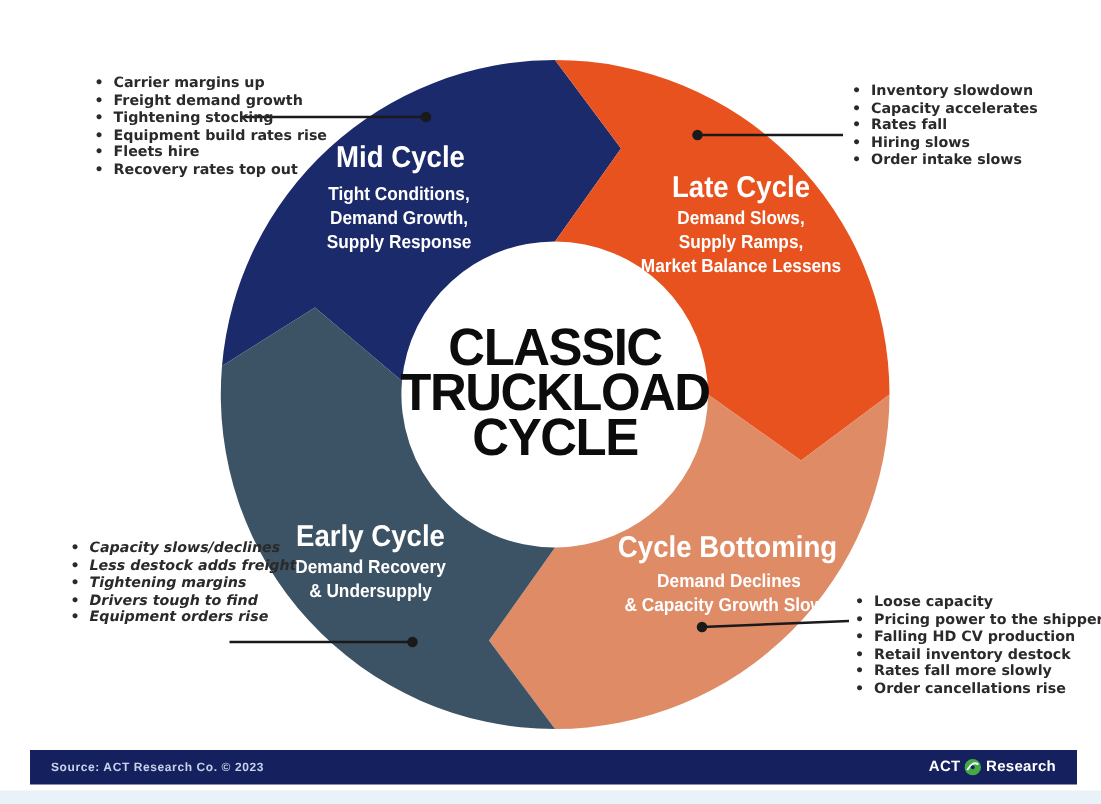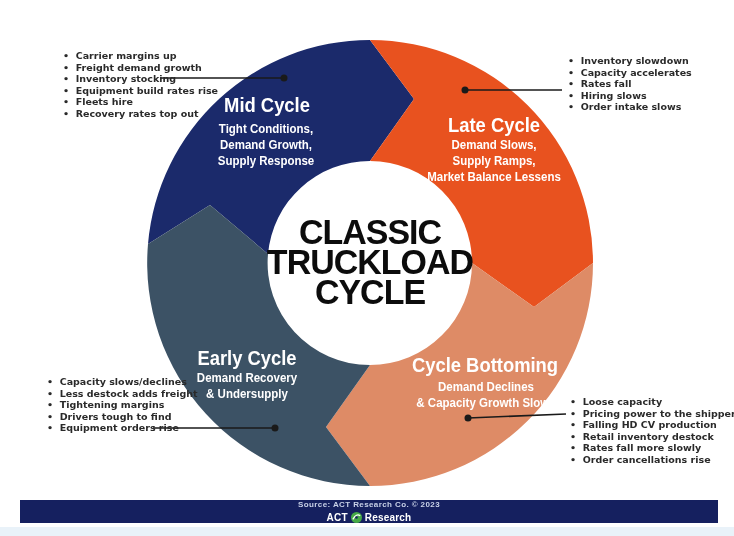--- a/index.html
+++ b/index.html
@@ -17,26 +17,26 @@
                 font-weight:900;font-size:35px;line-height:30px;letter-spacing:-1px;
                 color:var(--title_text);text-align:center;white-space:nowrap;}
   
   .bullets{position:absolute;margin:0;padding:0;list-style:none;
            font-family:"DejaVu Sans",sans-serif;font-weight:700;font-size:9.5px;
            line-height:11.6px;color:var(--bullet_text);white-space:nowrap;}
   .bullets li{padding-left:11px;text-indent:-11px;}
   .bullets li::before{content:"•\00a0\00a0";}
   .list-tl{left:63px;top:50px;}
   .list-tr{left:568px;top:55px;}
-  .list-bl{left:47px;top:376px;}
+  .list-bl{left:47px;top:360px;font-style:italic;}
   .list-br{left:570px;top:396px;}
   
   .footer{position:absolute;left:20px;top:500px;width:698px;height:23px;
           background:var(--footer_bg);display:flex;align-items:center;
-          justify-content:space-between;padding:0 14px;box-sizing:border-box;flex-direction:column;}
+          justify-content:space-between;padding:0 14px;box-sizing:border-box;}
   .source{font-weight:700;font-size:8px;letter-spacing:.4px;color:#c9d2e8;}
   .logo{display:flex;align-items:flex-end;gap:2px;}
   .logo-act,.logo-research{font-weight:800;font-size:10px;letter-spacing:.2px;color:#ffffff;}
   .logo-globe{width:11px;height:11px;margin:0 1px;}
   .bottom-strip{position:absolute;left:0;top:527px;width:734px;height:9px;background:#e9f2f9;}
 </style>
 </head>
 <body>
 
 <div class="canvas">
@@ -97,21 +97,21 @@
 
   <div class="q-title" style="left:247px;top:358px;">Early Cycle</div>
   <div class="q-sub" style="left:247px;top:386px;">
     <span>Demand Recovery</span><br>
     <span>&amp; Undersupply</span>
   </div>
 
   <ul class="bullets list-tl">
       <li>Carrier margins up</li>
       <li>Freight demand growth</li>
-      <li>Inventory stocking</li>
+      <li>Tightening stocking</li>
       <li>Equipment build rates rise</li>
       <li>Fleets hire</li>
       <li>Recovery rates top out</li>
     </ul>
   <ul class="bullets list-tr">
       <li>Inventory slowdown</li>
       <li>Capacity accelerates</li>
       <li>Rates fall</li>
       <li>Hiring slows</li>
       <li>Order intake slows</li>

